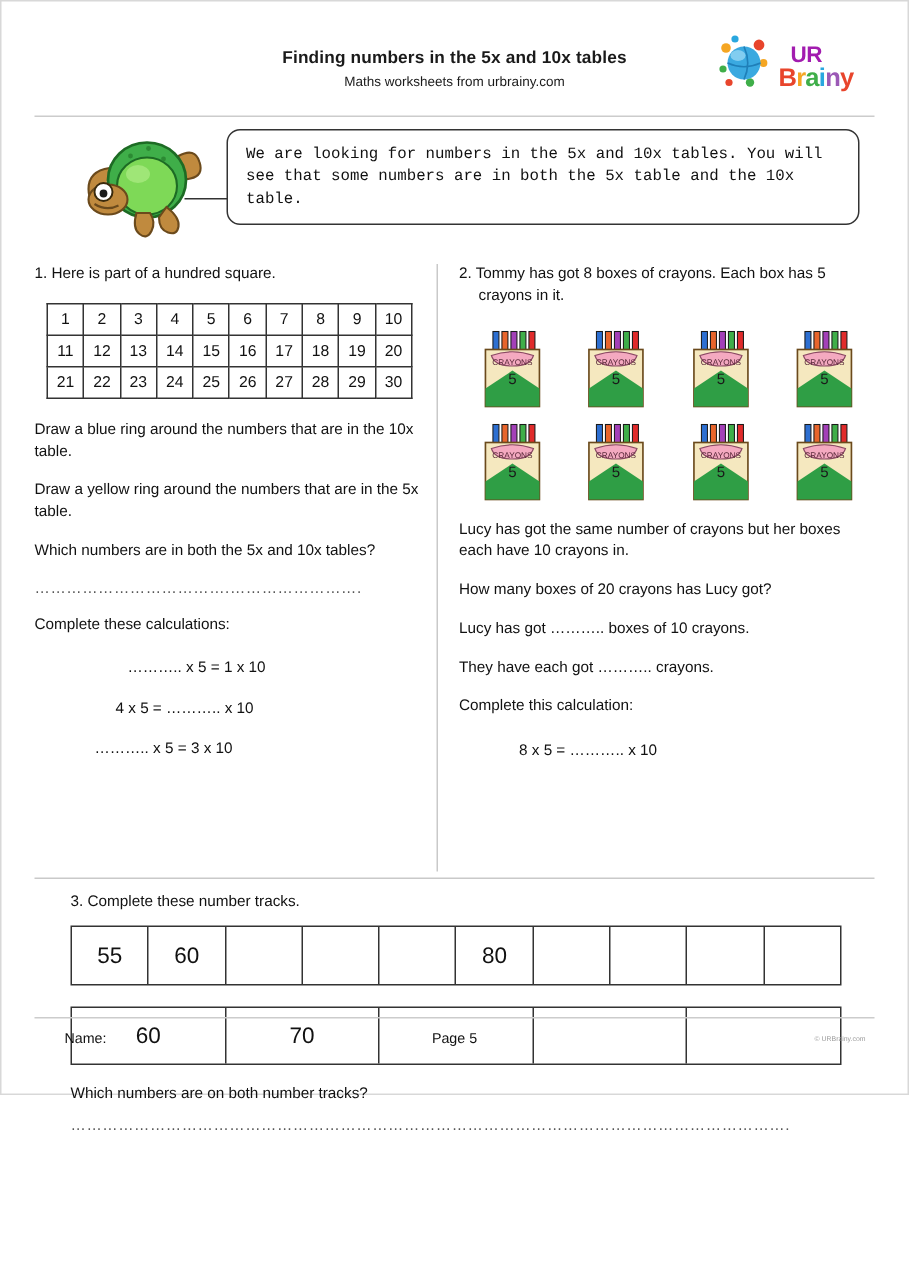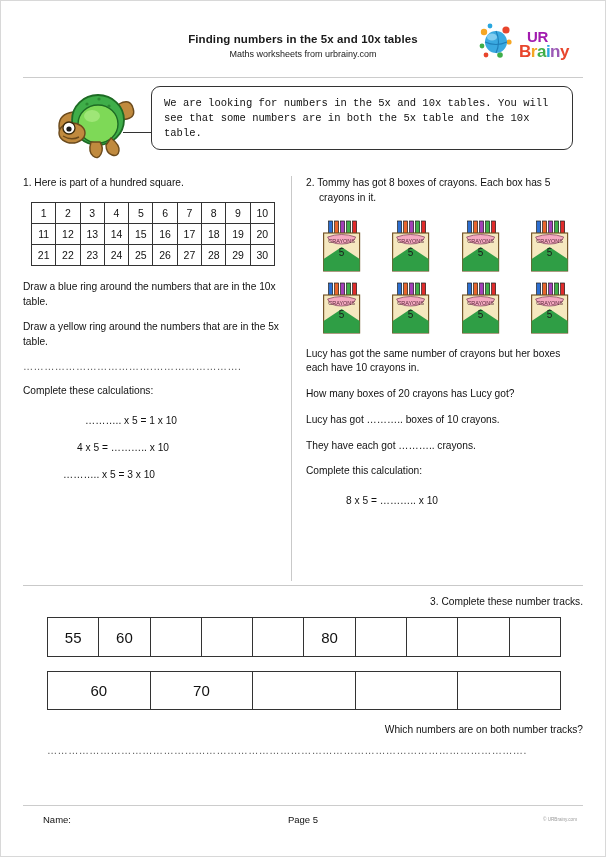--- a/index.html
+++ b/index.html
@@ -8,21 +8,21 @@
     width: 606px;
     height: 857px;
     background: #ffffff;
     font-family: "Liberation Sans", sans-serif;
     overflow: hidden;
   }
 
   .page {
     position: relative;
     width: 606px;
-    height: 857px;
+    height: 730px;
     background: #ffffff;
     border: 1px solid #d8d8d8;
     padding: 18px 22px 10px 22px;
   }
 
   
   .header {
     position: relative;
     height: 56px;
   }
@@ -215,21 +215,20 @@
     font-size: 15px;
     color: #111111;
   }
   .track-cell:last-child { border-right: none; }
   .track.track-wide .track-cell { height: 37px; }
 
   .s3-question {
     font-size: 10.2px;
     color: #111111;
     margin: 2px 0 10px 24px;
-    text-align: right;
   }
   .s3-dots {
     font-size: 10.2px;
     color: #555555;
     letter-spacing: 0.4px;
     margin: 0 18px 0 24px;
     overflow: hidden;
     white-space: nowrap;
   }
 
@@ -364,20 +363,21 @@
           <td>27</td>
           <td>28</td>
           <td>29</td>
           <td>30</td>
         </tr>
       </tbody>
         </table>
 
       <div class="q-text">Draw a blue ring around the numbers that are in the 10x table.</div>
       <div class="q-text">Draw a yellow ring around the numbers that are in the 5x table.</div>
+      <div class="q-text">Which numbers are in both the 5x and 10x tables?</div>
       <div class="dotted-line">……………………………….…………………….</div>
       <div class="q-text">Complete these calculations:</div>
       <div class="q-calc">……….. x 5 = 1 x 10</div>
       <div class="q-calc c2">4 x 5 = ……….. x 10</div>
       <div class="q-calc c3">……….. x 5 = 3 x 10</div>
     </div>
 
     <div class="col-divider"></div>
 
     <div class="col-right">

